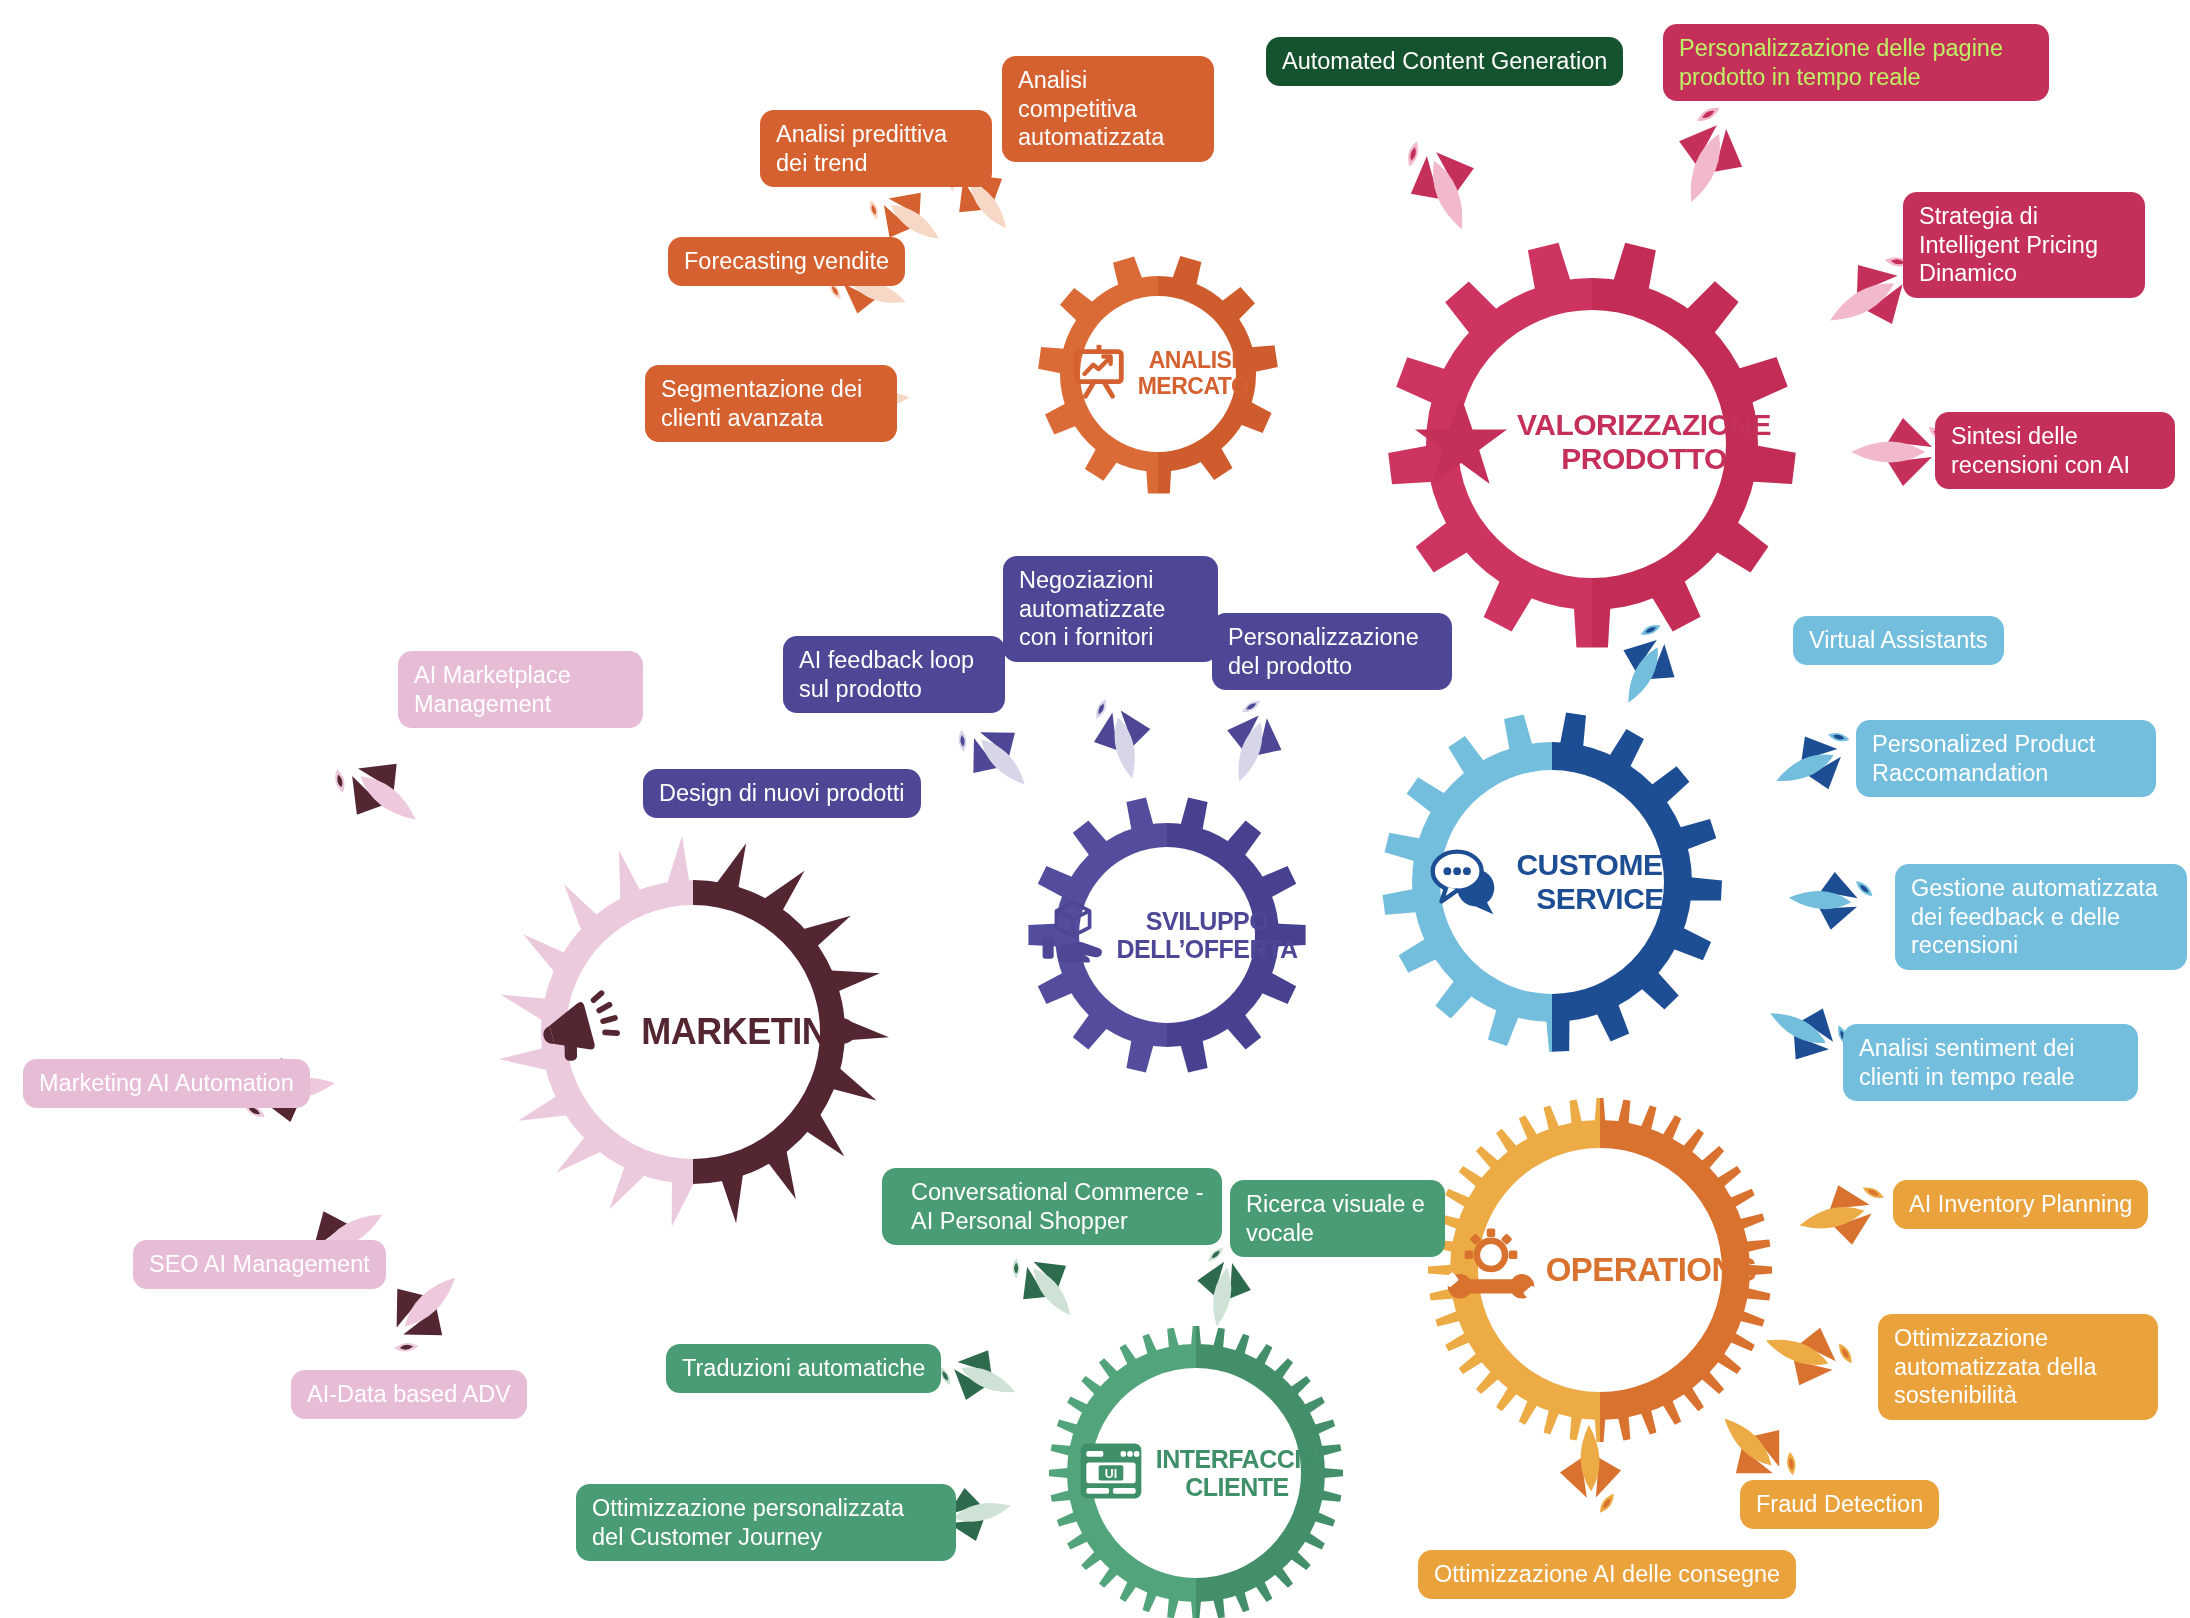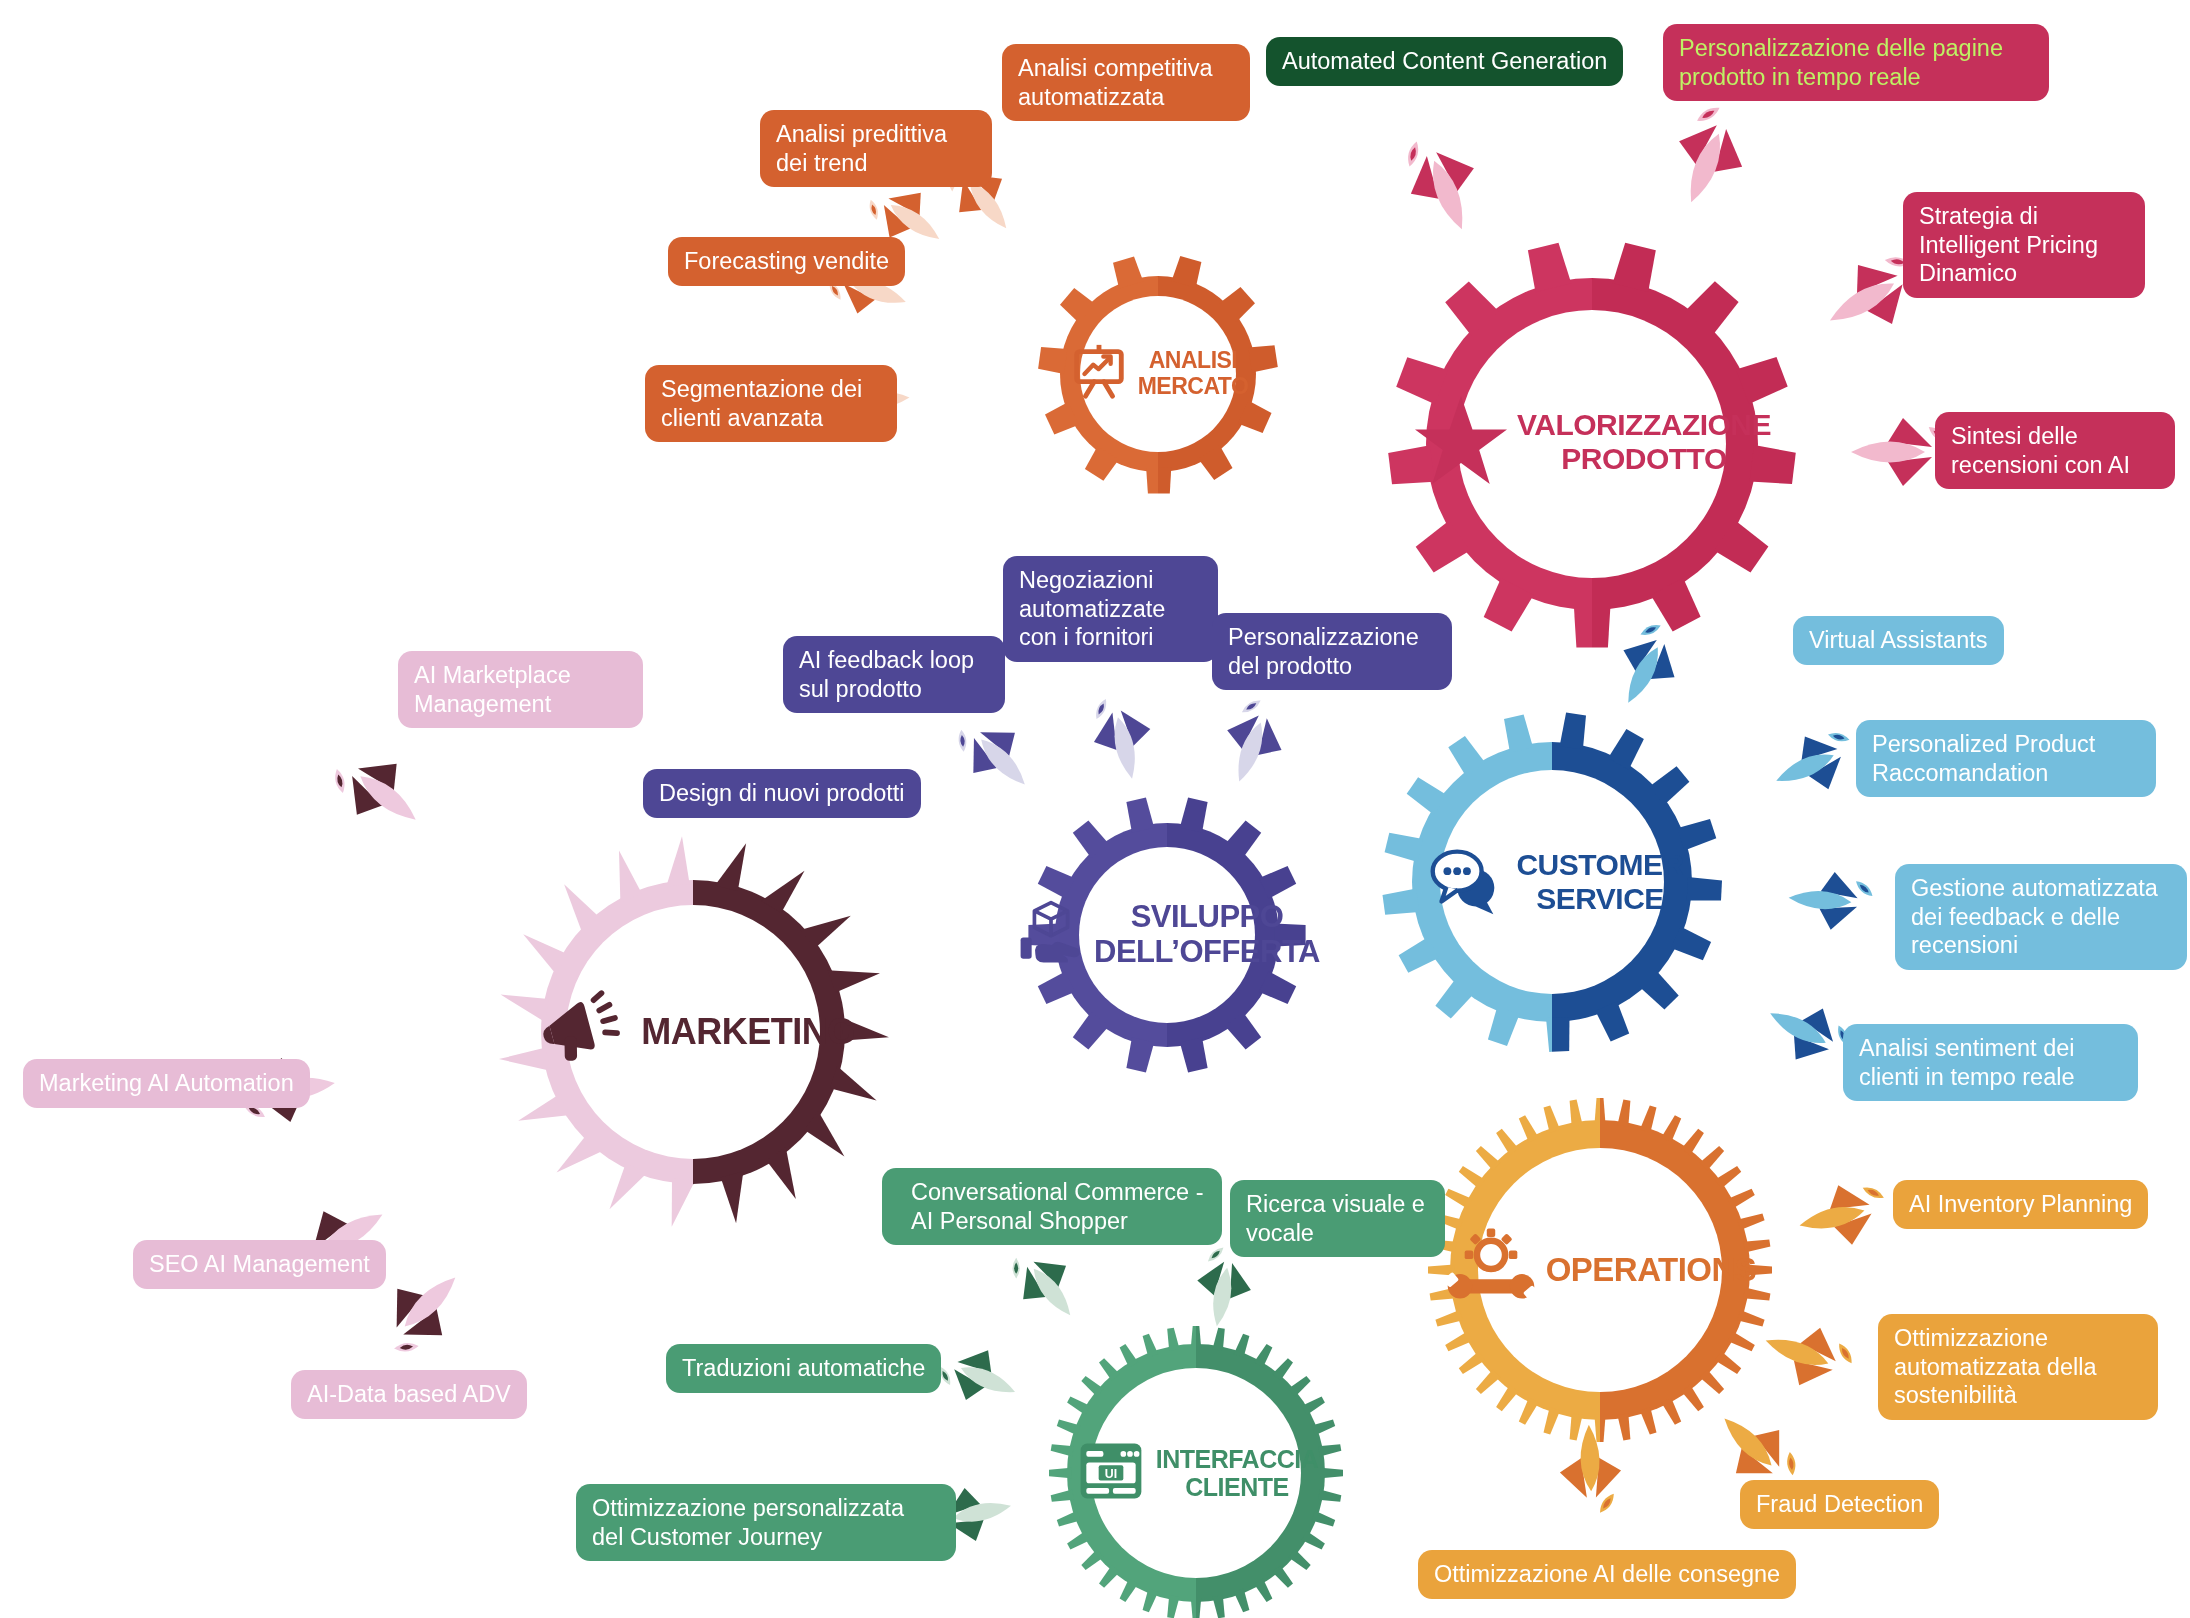--- a/index.html
+++ b/index.html
@@ -664,21 +664,21 @@
         <polygon points="-44,-5 0,-10 -15,-34" fill="#d9712f"></polygon>
         <polygon points="-44,5 0,10 -15,34" fill="#d9712f"></polygon>
         <path d="M-37 0 Q-4 -21 37 0 Q-4 21 -37 0 Z" fill="#ecab44"></path>
         <g transform="translate(-51 17) rotate(38)">
           <path d="M-13 0 Q0 -9 13 0 Q0 9 -13 0 Z" fill="#ecab44"></path>
           <path d="M-7 0 Q0 -5 7 0 Q0 5 -7 0 Z" fill="#d9712f"></path>
         </g>
       </g>
     </svg>
 
-  <div class="hub-label" style="left: 1002px; top: 44px; width: 248px; background: rgb(212, 97, 47); color: rgb(255, 255, 255);">Analisi competitiva automatizzata</div>
+  <div class="hub-label" style="left: 1002px; top: 56px; width: 212px; background: rgb(212, 97, 47); color: rgb(255, 255, 255);">Analisi competitiva automatizzata</div>
   <div class="hub-label" style="left: 760px; top: 110px; width: 232px; background: rgb(212, 97, 47); color: rgb(255, 255, 255);">Analisi predittiva dei trend</div>
   <div class="hub-label nowrap" style="left: 668px; top: 237px; background: rgb(212, 97, 47); color: rgb(255, 255, 255);">Forecasting vendite</div>
   <div class="hub-label" style="left: 645px; top: 365px; width: 252px; background: rgb(212, 97, 47); color: rgb(255, 255, 255);">Segmentazione dei clienti avanzata</div>
 
   <div class="hub-label nowrap" style="left: 1266px; top: 37px; background: #14532d; color: rgb(255, 255, 255);">Automated Content Generation</div>
   <div class="hub-label" style="left: 1663px; top: 24px; width: 386px; background: rgb(197, 48, 90); color: #bef264;">Personalizzazione delle pagine prodotto in tempo reale</div>
   <div class="hub-label" style="left: 1903px; top: 192px; width: 242px; background: rgb(197, 48, 90); color: rgb(255, 255, 255);">Strategia di Intelligent Pricing Dinamico</div>
   <div class="hub-label" style="left: 1935px; top: 412px; width: 240px; background: rgb(197, 48, 90); color: rgb(255, 255, 255);">Sintesi delle recensioni con AI</div>
 
   <div class="hub-label" style="left: 1003px; top: 556px; width: 215px; background: rgb(78, 71, 149); color: rgb(255, 255, 255);">Negoziazioni automatizzate con i fornitori</div>
@@ -732,21 +732,21 @@
 
   <div class="hub-center" style="left: 1068px; top: 848px; width: 200px; height: 174px; color: rgb(78, 71, 149);">
     <span>
       <svg width="70" height="70" viewBox="0 0 76 76" fill="none">
         <path d="M38 5 L56 14 V32 L38 41 L20 32 V14 Z" stroke="currentColor" stroke-width="4" stroke-linejoin="round"></path>
         <path d="M20 14 L38 23 L56 14 M38 23 V41" stroke="currentColor" stroke-width="4" stroke-linejoin="round"></path>
         <rect x="5" y="43" width="12" height="23" rx="3" fill="currentColor"></rect>
         <path d="M21 61 Q19 49 30 50 L39 51 Q43 46 48 48 L65 54 Q71 56 69 61 Q67 65 61 64 L50 62 Q58 65 56 70 L30 70 Q21 70 21 61 Z" fill="currentColor"></path>
       </svg>
     </span>
-    <div class="hub-title" style="font-size:31px">SVILUPPO
+    <div class="hub-title" style="font-size:25px">SVILUPPO
 DELL’OFFERTA</div>
   </div>
 
   <div class="hub-center" style="left: 1442px; top: 780px; width: 220px; height: 204px; color: rgb(29, 78, 148);">
     <span>
       <svg width="88" height="88" viewBox="0 0 90 90">
         <circle cx="57" cy="53" r="19" fill="currentColor"></circle>
         <path d="M68 67 L75 80 L57 72 Z" fill="currentColor"></path>
         <ellipse cx="38" cy="36" rx="25" ry="20" fill="#fff" stroke="currentColor" stroke-width="4.5"></ellipse>
         <path d="M27 52 L22 67 L39 55" fill="#fff" stroke="currentColor" stroke-width="4.5" stroke-linejoin="round"></path>

